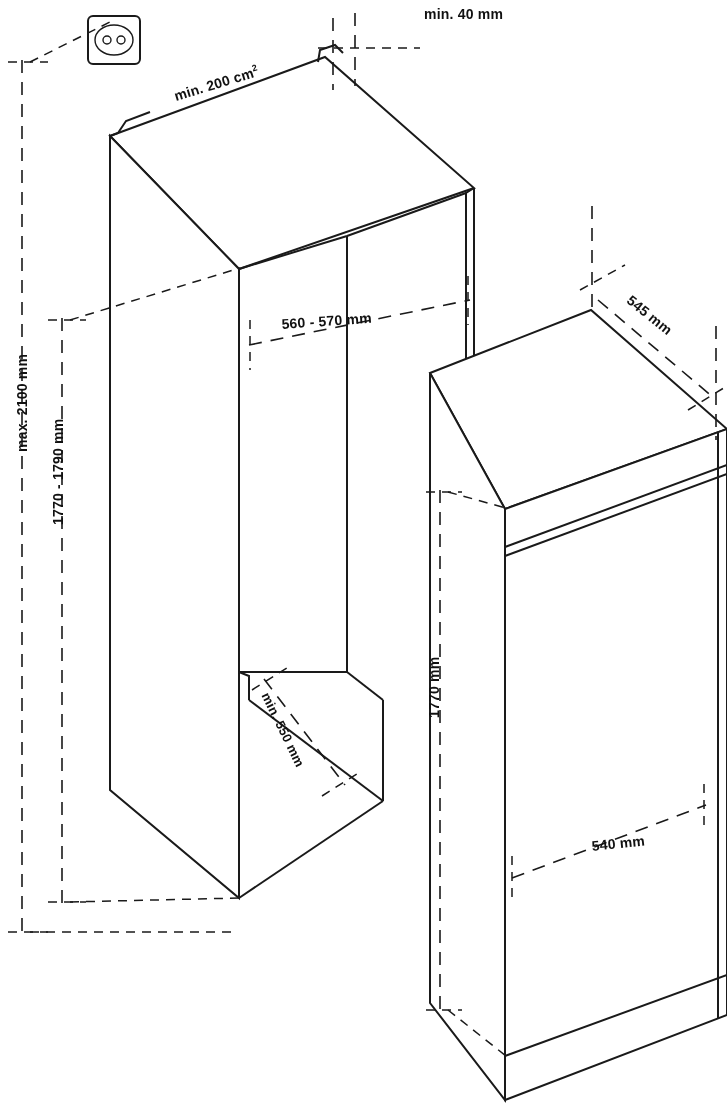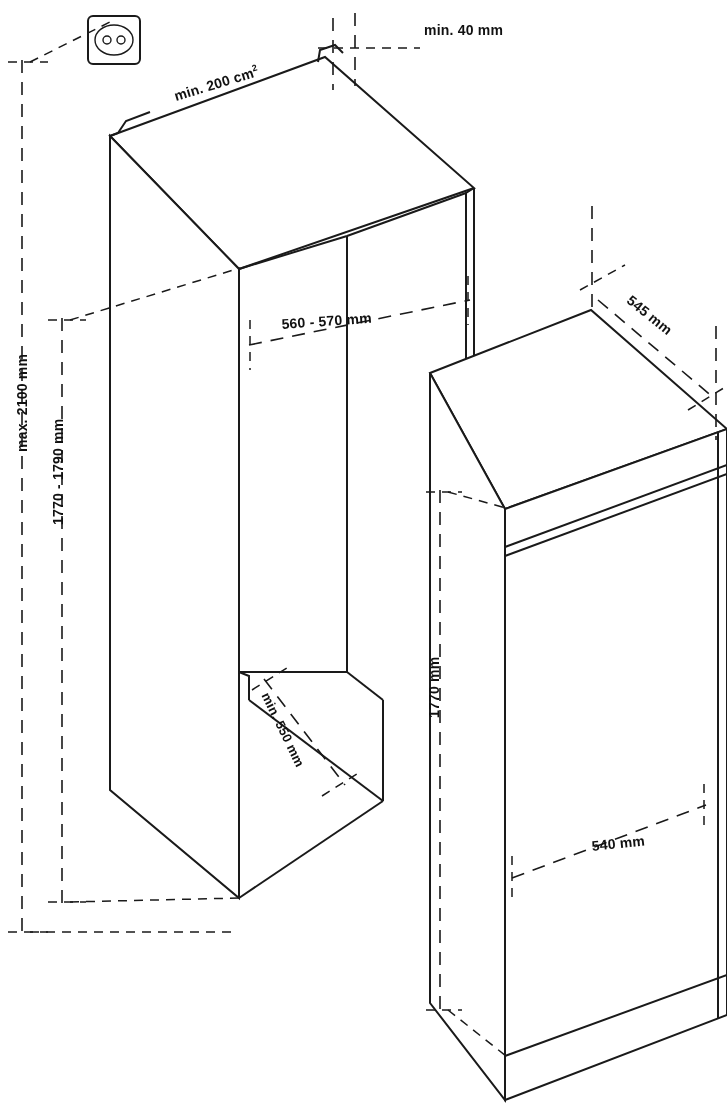--- a/index.html
+++ b/index.html
@@ -172,21 +172,21 @@
       <ellipse class="thin" cx="114" cy="40" rx="19" ry="15"></ellipse>
       <circle class="thin" cx="107" cy="40" r="4"></circle>
       <circle class="thin" cx="121" cy="40" r="4"></circle>
     </g>
   </svg>
 
   <div class="label" style="left:172px; top:88px; transform: rotate(-17deg); transform-origin: left top;">
     <span>min. 200 cm</span><sup>2</sup>
   </div>
 
-  <div class="label" style="left:424px; top:22px;">
+  <div class="label" style="left:424px; top:6px;">
     <span>min. 40 mm</span>
   </div>
 
   <div class="label" style="left:281px; top:316px; transform: rotate(-4deg); transform-origin: left top;">
     <span>560 - 570 mm</span>
   </div>
 
   <div class="label" style="left:272px; top:690px; transform: rotate(64deg); transform-origin: left top; font-size:13px;">
     <span>min. 550 mm</span>
   </div>

